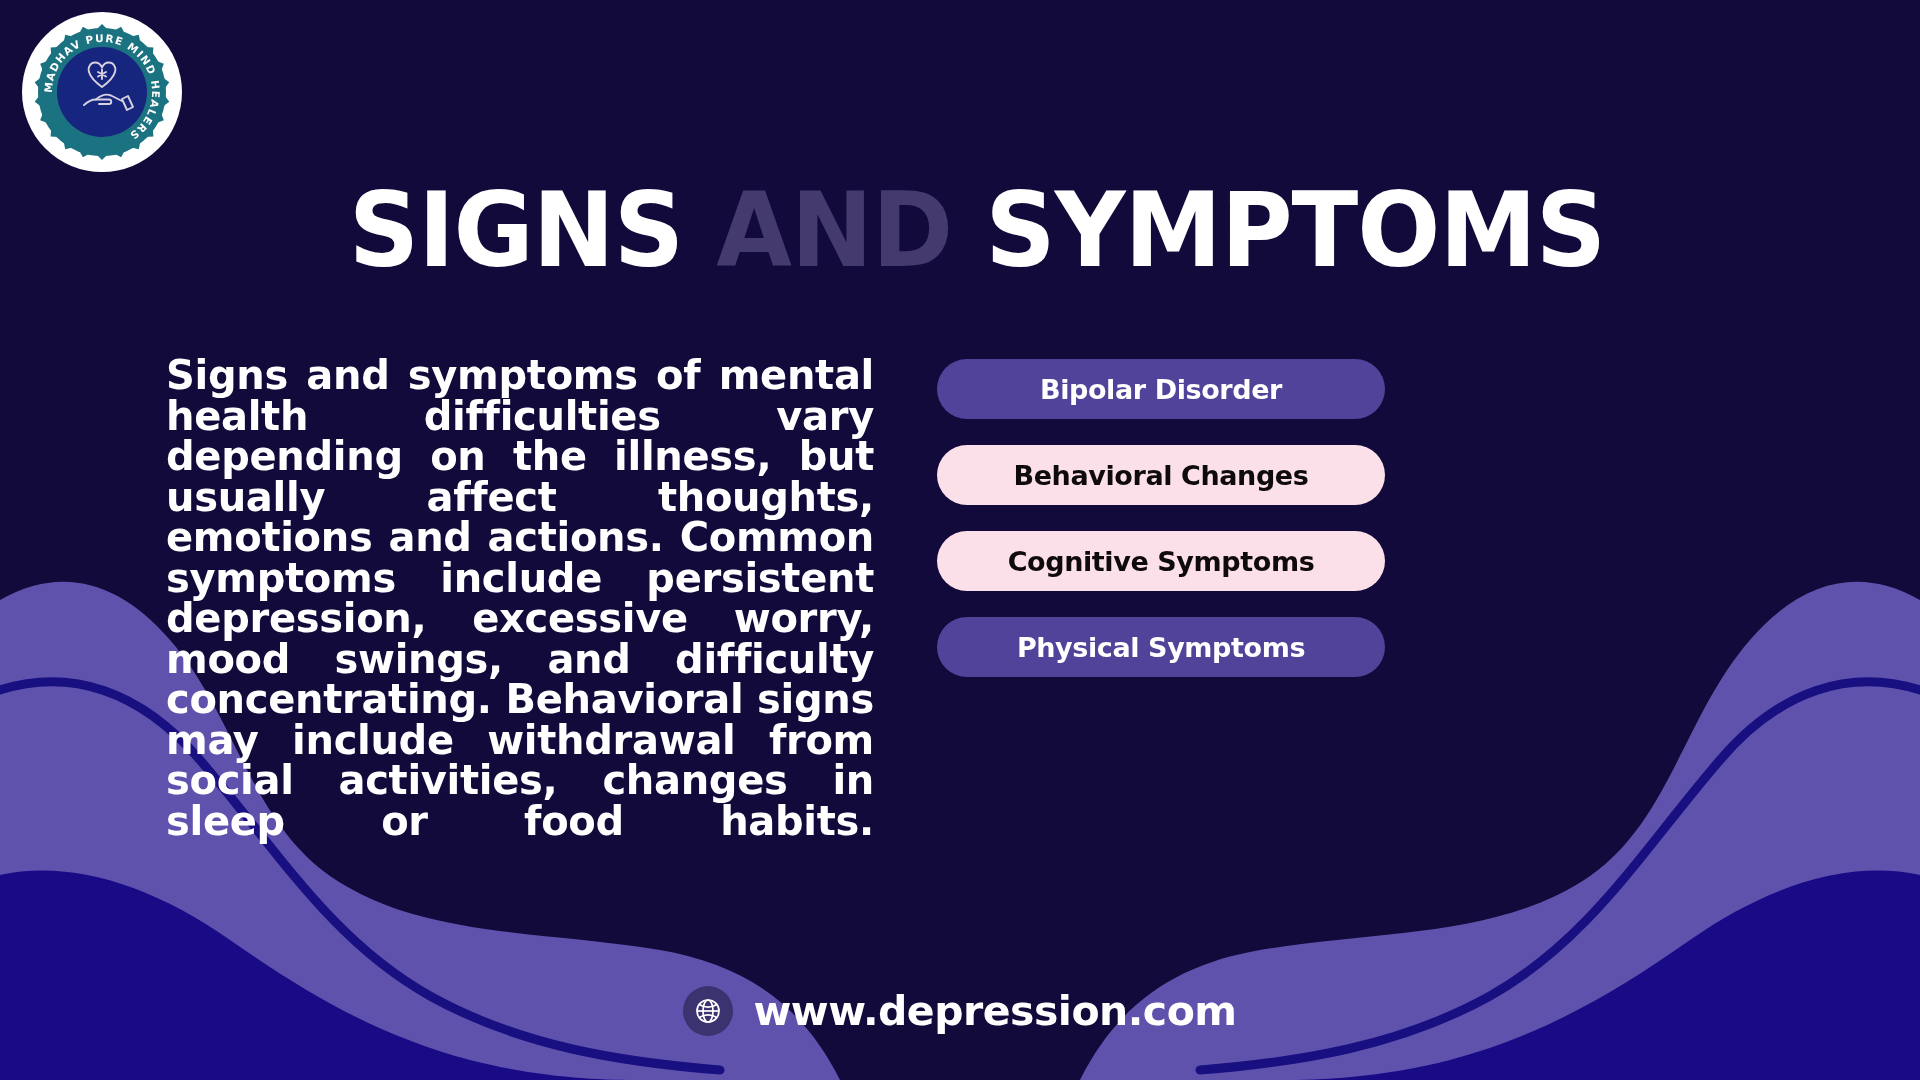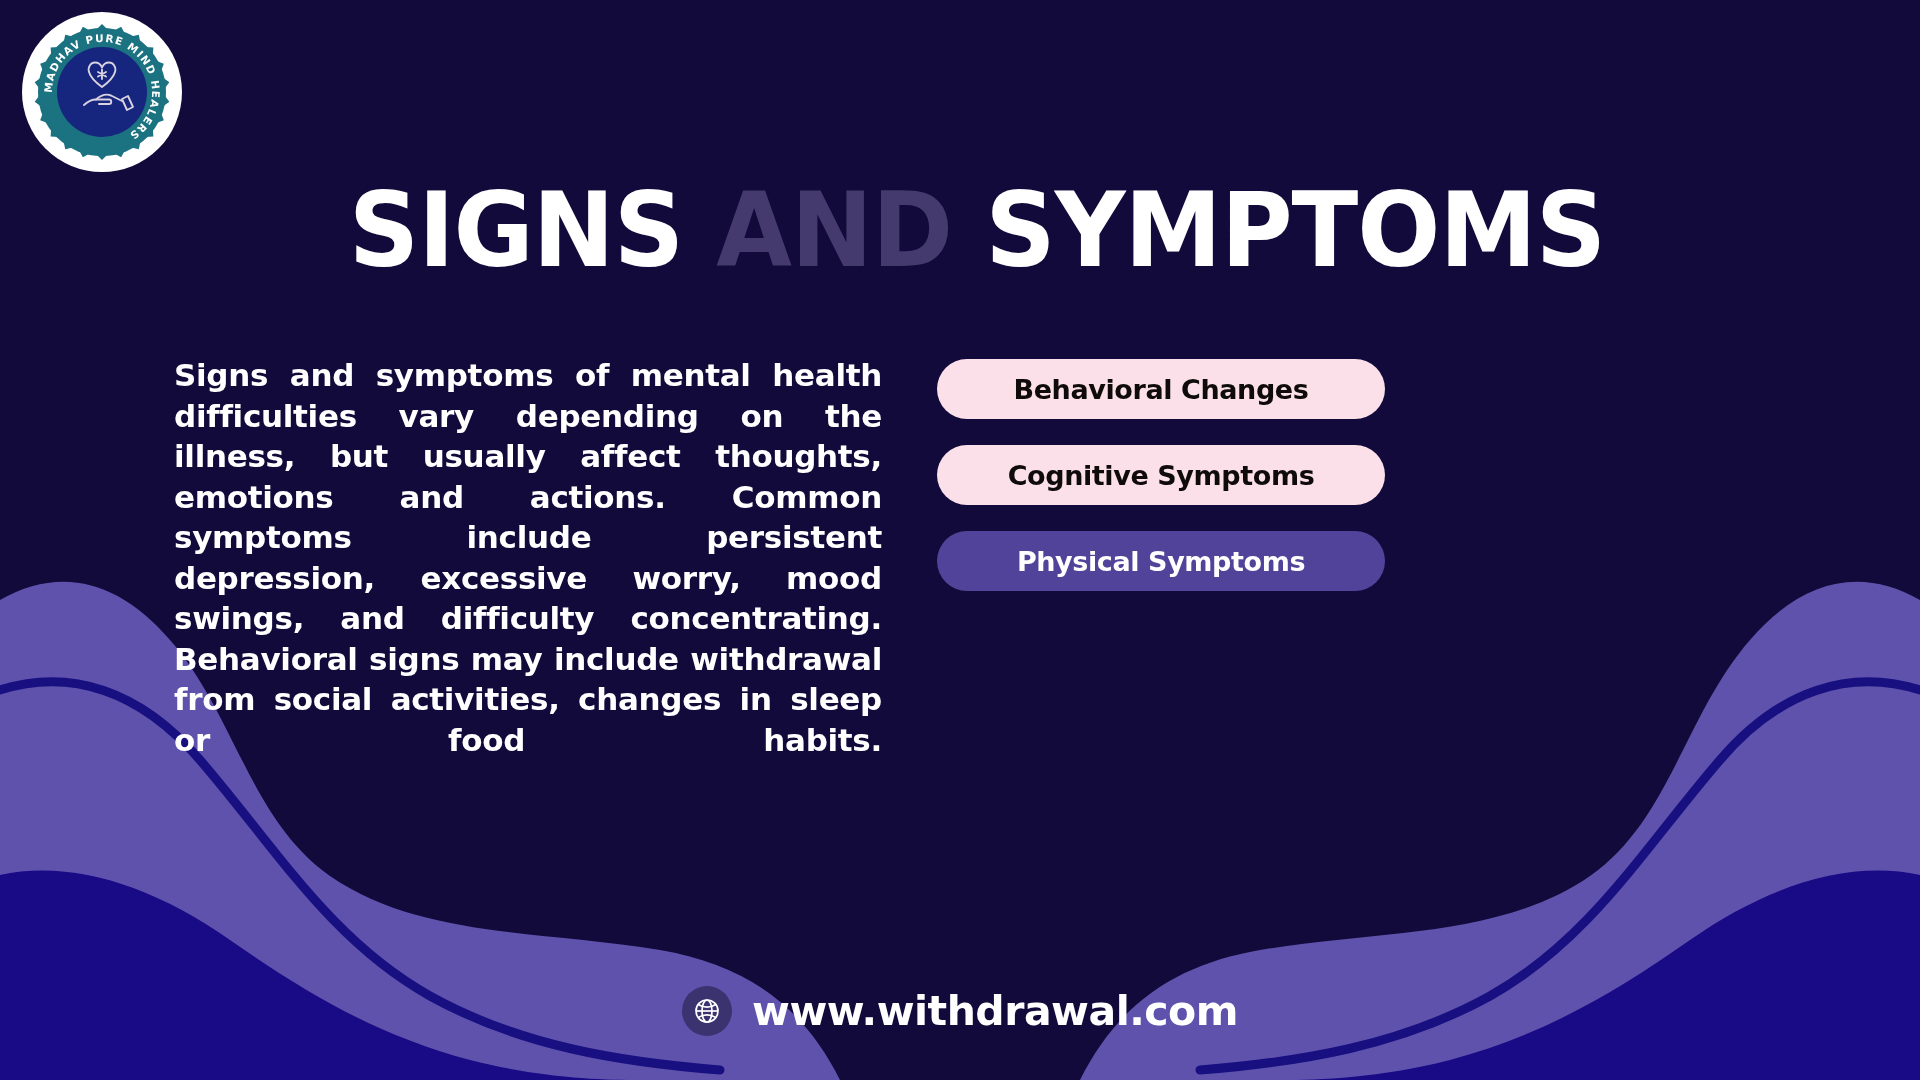--- a/index.html
+++ b/index.html
@@ -35,24 +35,24 @@
     line-height:1.0;
     color:#ffffff;
     transform:scaleX(0.94);
     white-space:nowrap;
   }
   .title .word-and { color:#453a6e; }
 
   
   .body-copy {
     position:absolute;
-    left:174px; top:355px; width:708px;
+    left:166px; top:355px; width:708px;
     color:#ffffff;
     font-family:"DejaVu Sans", sans-serif;
-    font-size:31px;
+    font-size:40px;
     font-weight:bold;
     line-height:40.5px;
     text-align:justify;
     text-justify:inter-word;
     letter-spacing:-0.3px;
   }
   .body-copy::after { content:""; display:inline-block; width:100%; }
 
   
   .pill-list {
@@ -148,20 +148,23 @@
   <div class="title">
     <span>SIGNS</span>
     <span class="word-and">AND</span>
     <span>SYMPTOMS</span>
   </div>
 </div>
 
 <div class="body-copy">Signs and symptoms of mental health difficulties vary depending on the illness, but usually affect thoughts, emotions and actions. Common symptoms include persistent depression, excessive worry, mood swings, and difficulty concentrating. Behavioral signs may include withdrawal from social activities, changes in sleep or food habits.</div>
 
 <div class="pill-list">
+  <div class="pill purple">
+    <span>Bipolar Disorder</span>
+  </div>
   <div class="pill pink">
     <span>Behavioral Changes</span>
   </div>
   <div class="pill pink">
     <span>Cognitive Symptoms</span>
   </div>
   <div class="pill purple">
     <span>Physical Symptoms</span>
   </div>
 </div>
@@ -169,14 +172,14 @@
 <div class="footer">
   <span class="globe-circle">
     <svg width="32" height="32" viewBox="0 0 32 32" fill="none" stroke="#ffffff" stroke-width="1.7">
       <circle cx="16" cy="16" r="11"></circle>
       <ellipse cx="16" cy="16" rx="5" ry="11"></ellipse>
       <line x1="5" y1="16" x2="27" y2="16"></line>
       <path d="M7.5,9.5 C10,11.3 12.8,12.2 16,12.2 C19.2,12.2 22,11.3 24.5,9.5"></path>
       <path d="M7.5,22.5 C10,20.7 12.8,19.8 16,19.8 C19.2,19.8 22,20.7 24.5,22.5"></path>
     </svg>
   </span>
-  <span class="footer-url">www.withdrawal.com</span>
+  <span class="footer-url">www.depression.com</span>
 </div>
 
 </body></html>

